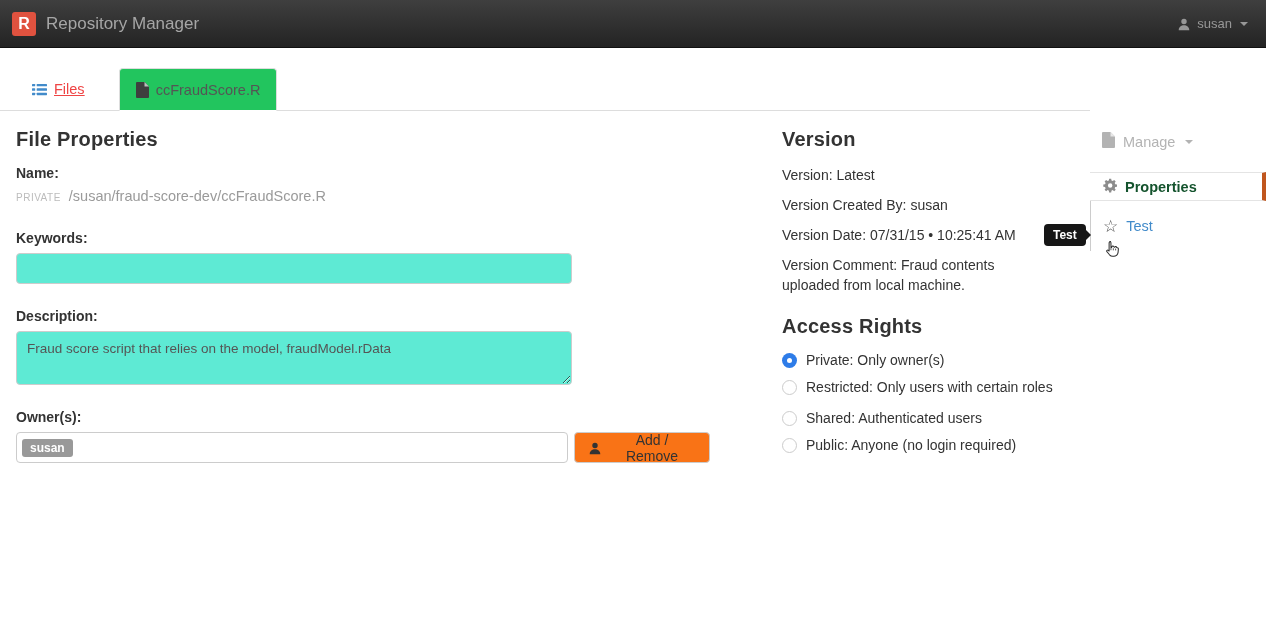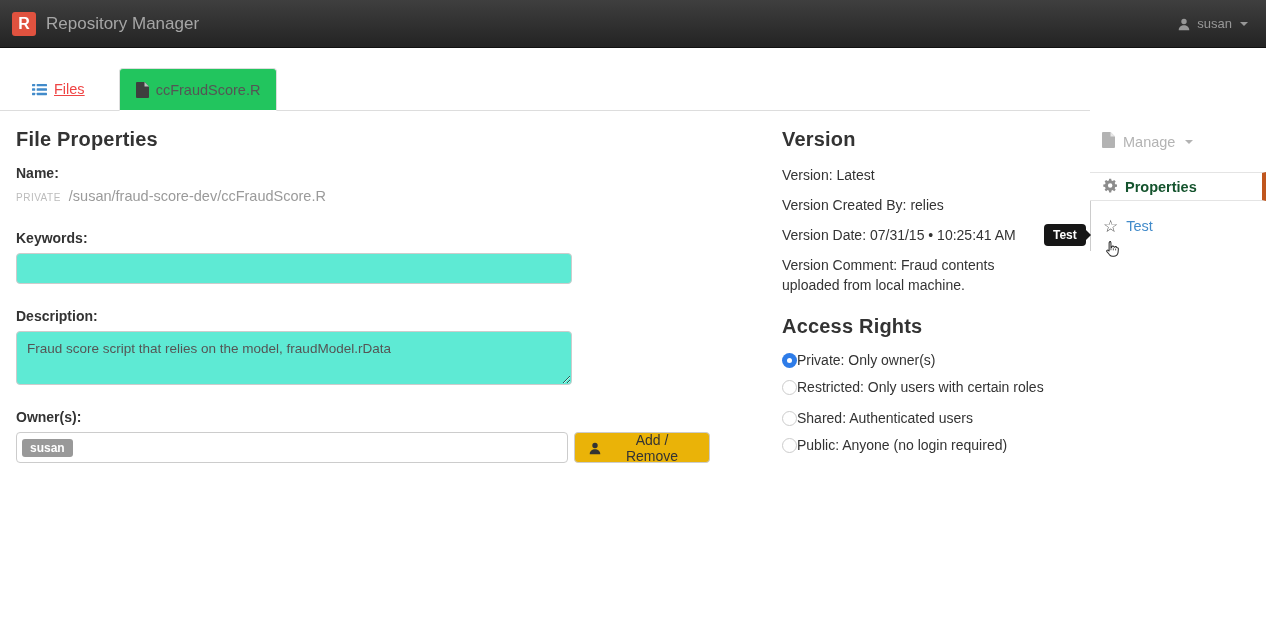--- a/index.html
+++ b/index.html
@@ -65,31 +65,31 @@
   .owners-row { display:flex; align-items:flex-start; gap:6px; }
   .owners-box {
     width:556px; height:31px; border:1px solid #ccc; border-radius:4px;
     padding:4px 5px; display:flex; align-items:center; background:#fff; cursor:text;
   }
   .owner-tag {
     background:#999; color:#fff; font-size:12px; font-weight:bold;
     border-radius:3px; padding:3px 8px; line-height:1;
   }
   .btn {
-    height:31px; border:1px solid #ccc; border-radius:4px; background:#eab308;
+    height:31px; border:1px solid #ccc; border-radius:4px; background:#f97316;
     font-family:"Liberation Sans", sans-serif; font-size:14px; color:#333;
     display:flex; align-items:center; gap:6px; padding:0 13px; cursor:pointer;
   }
   .btn svg { display:block; }
 
   
   .col-right { position:absolute; left:782px; top:118px; width:300px; }
   .col-right p { font-size:14px; color:#333; line-height:20px; margin-bottom:10px; }
   .access-title { margin-top:20px; }
-  .radio-row { display:flex; align-items:center; margin-bottom:11px; font-size:14px; color:#333; cursor:pointer; }
+  .radio-row { display:flex; align-items:center; gap:9px; margin-bottom:11px; font-size:14px; color:#333; cursor:pointer; }
   .radio-row.gap-above { margin-top:15px; }
   .radio {
     width:15px; height:15px; border-radius:50%; border:1px solid #ccc; background:#fff; flex:0 0 auto;
   }
   .radio.selected {
     border:none; background:#2e7ce8;
     box-shadow:inset 0 0 0 0 #2e7ce8;
     position:relative;
   }
   .radio.selected::after {
@@ -195,21 +195,21 @@
             </svg>
         </span>
         <span>Add / Remove</span>
       </button>
     </div>
   </section>
 
   <section class="col-right">
     <h2 class="section-title">Version</h2>
     <p>Version: Latest</p>
-    <p>Version Created By: relies</p>
+    <p>Version Created By: susan</p>
     <p>Version Date: 07/31/15 • 10:25:41 AM</p>
     <p style="width:270px;">Version Comment: Fraud contents uploaded from local machine.</p>
 
     <h2 class="section-title access-title">Access Rights</h2>
     <div class="radio-row">
       <span class="radio selected"></span>
       <span>Private: Only owner(s)</span>
     </div>
     <div class="radio-row">
       <span class="radio"></span>

